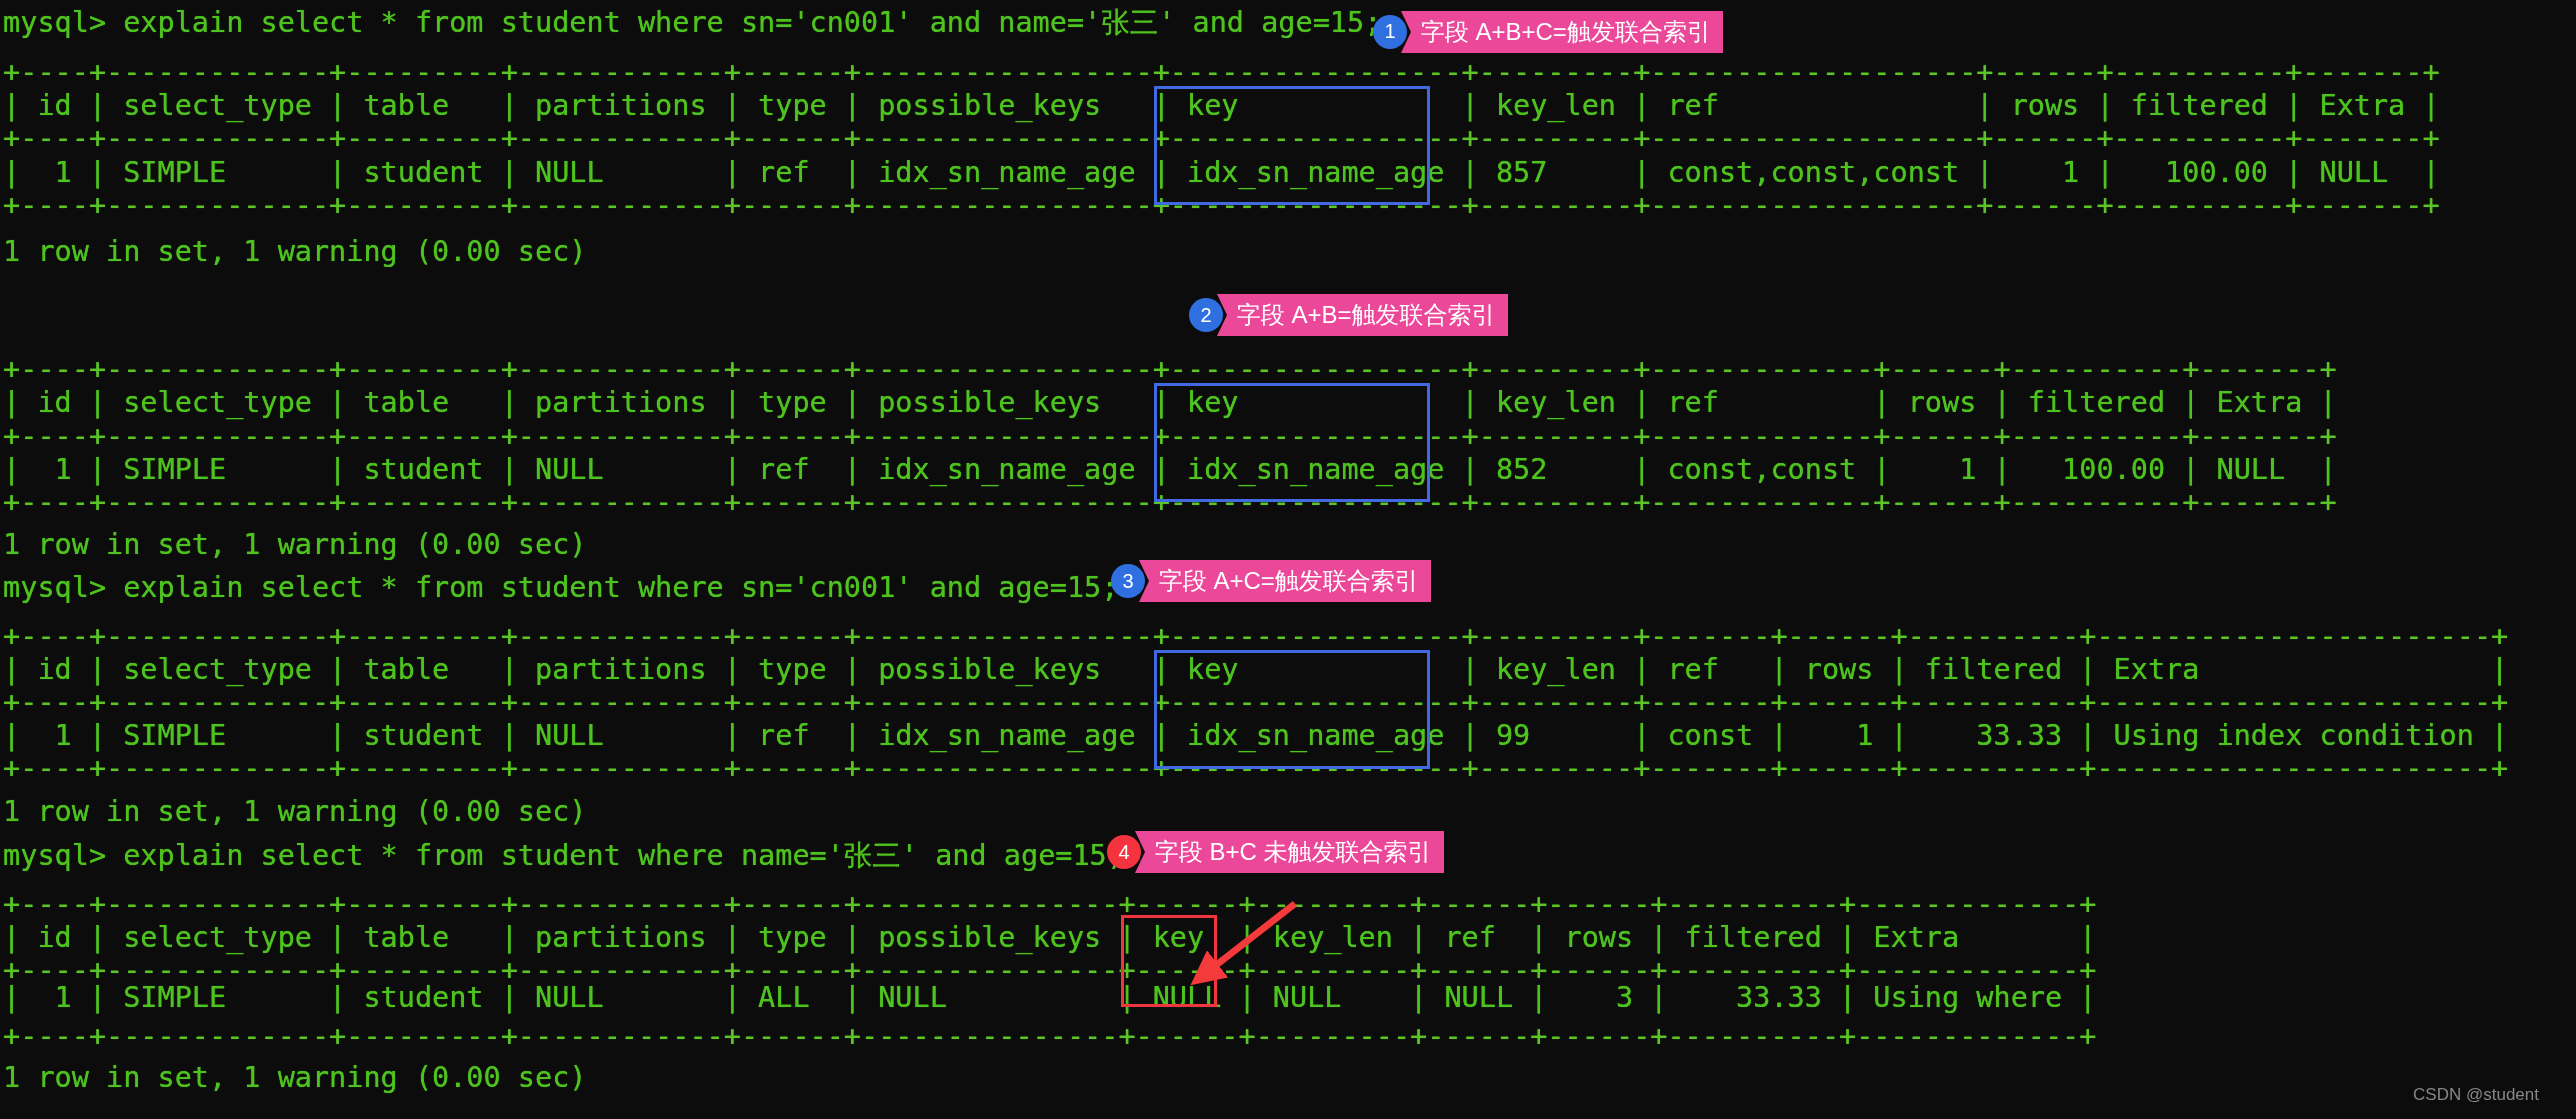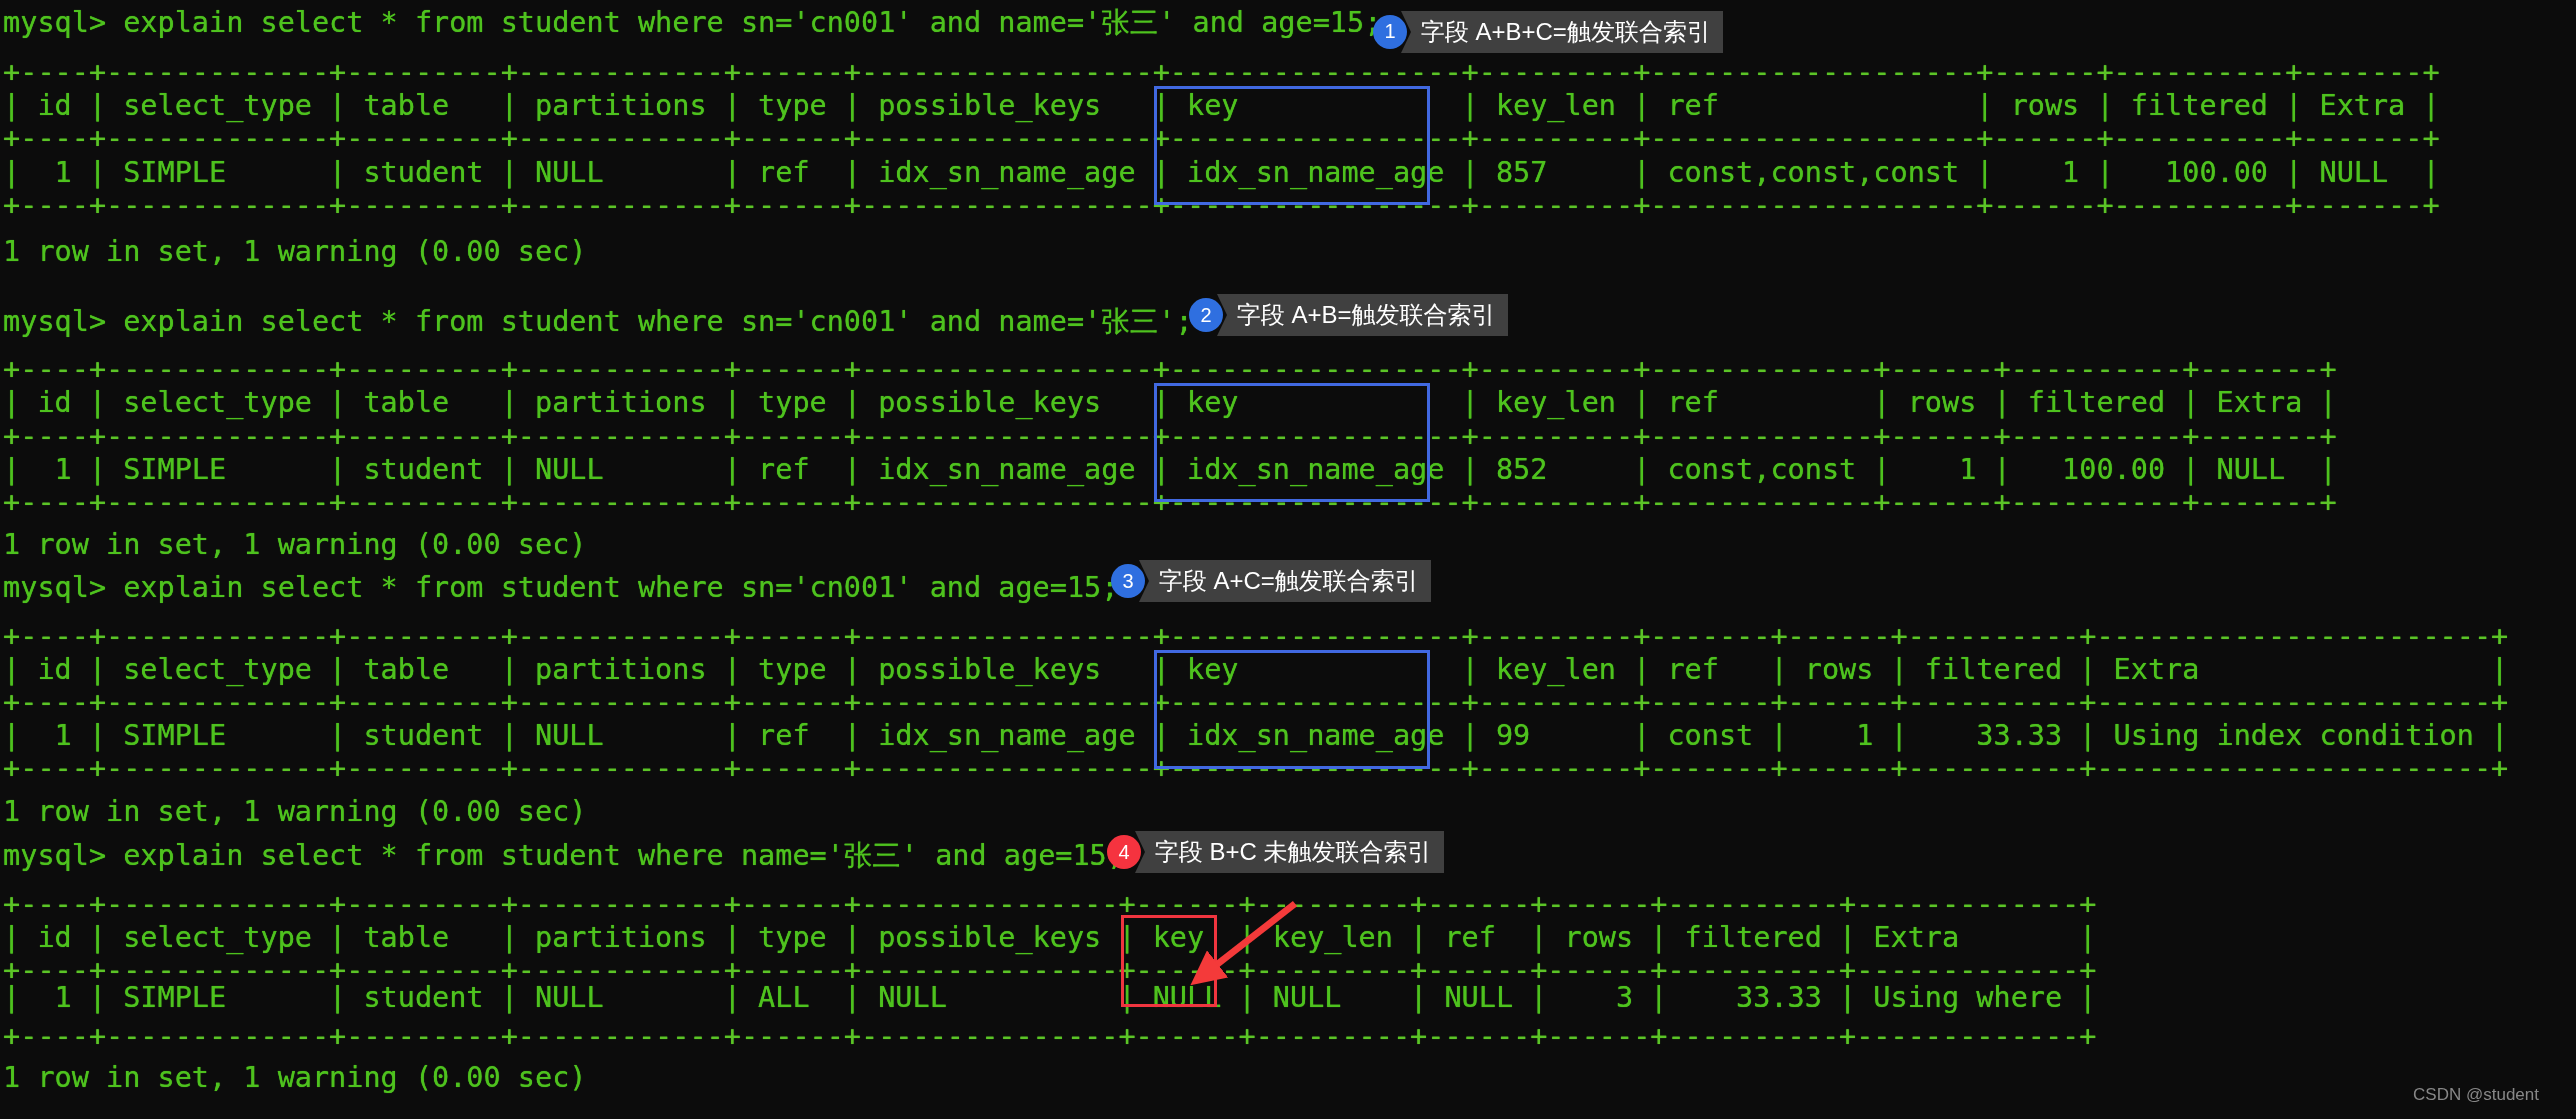--- a/index.html
+++ b/index.html
@@ -74,21 +74,21 @@
     font-weight: 400;
     flex: none;
     z-index: 3;
     position: relative;
   }
   .callout .badge.blue { background: #2f6fe0; }
   .callout .badge.red  { background: #f5333f; }
 
   .callout .bubble {
     position: relative;
-    background: #404040;
+    background: #ec4899;
     color: #ffffff;
     font-family: "Liberation Sans", sans-serif;
     font-size: 24px;
     line-height: 42px;
     height: 42px;
     padding: 0 12.3px 0 20px;
     margin-left: -6.2px;
     white-space: nowrap;
     z-index: 2;
     text-align: right;
@@ -128,21 +128,20 @@
   <div class="term-line rule" style="top:189px">+----+-------------+---------+------------+------+-----------------+-----------------+---------+-------------------+------+----------+-------+</div>
   <div class="term-line" style="top:235px">1 row in set, 1 warning (0.00 sec)</div>
 
   <div class="hl-box hl-blue" style="left:1154px; top:86px; width:276px; height:119px;"></div>
 
   <div class="callout" style="left:1373px; top:10.8px;">
     <div class="badge blue">1</div>
     <div class="bubble">字段 A+B+C=触发联合索引</div>
   </div>
 
-  <div class="term-line" style="top:305px">mysql&gt; explain select * from student where sn='cn001' and name='张三';</div>
   <div class="term-line rule" style="top:353px">+----+-------------+---------+------------+------+-----------------+-----------------+---------+-------------+------+----------+-------+</div>
   <div class="term-line" style="top:386px">| id | select_type | table   | partitions | type | possible_keys   | key             | key_len | ref         | rows | filtered | Extra |</div>
   <div class="term-line rule" style="top:420px">+----+-------------+---------+------------+------+-----------------+-----------------+---------+-------------+------+----------+-------+</div>
   <div class="term-line" style="top:453px">|  1 | SIMPLE      | student | NULL       | ref  | idx_sn_name_age | idx_sn_name_age | 852     | const,const |    1 |   100.00 | NULL  |</div>
   <div class="term-line rule" style="top:486px">+----+-------------+---------+------------+------+-----------------+-----------------+---------+-------------+------+----------+-------+</div>
   <div class="term-line" style="top:528px">1 row in set, 1 warning (0.00 sec)</div>
 
   <div class="hl-box hl-blue" style="left:1154px; top:383px; width:276px; height:119px;"></div>
 
   <div class="callout" style="left:1189px; top:294px;">

